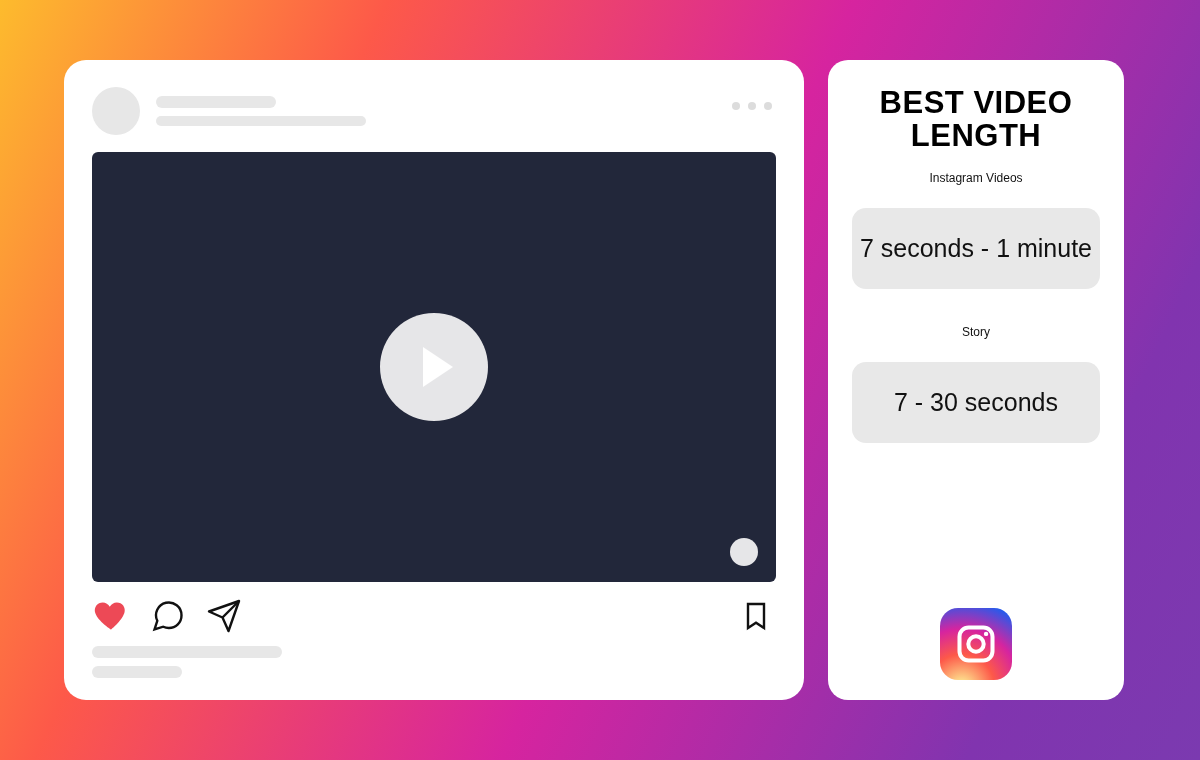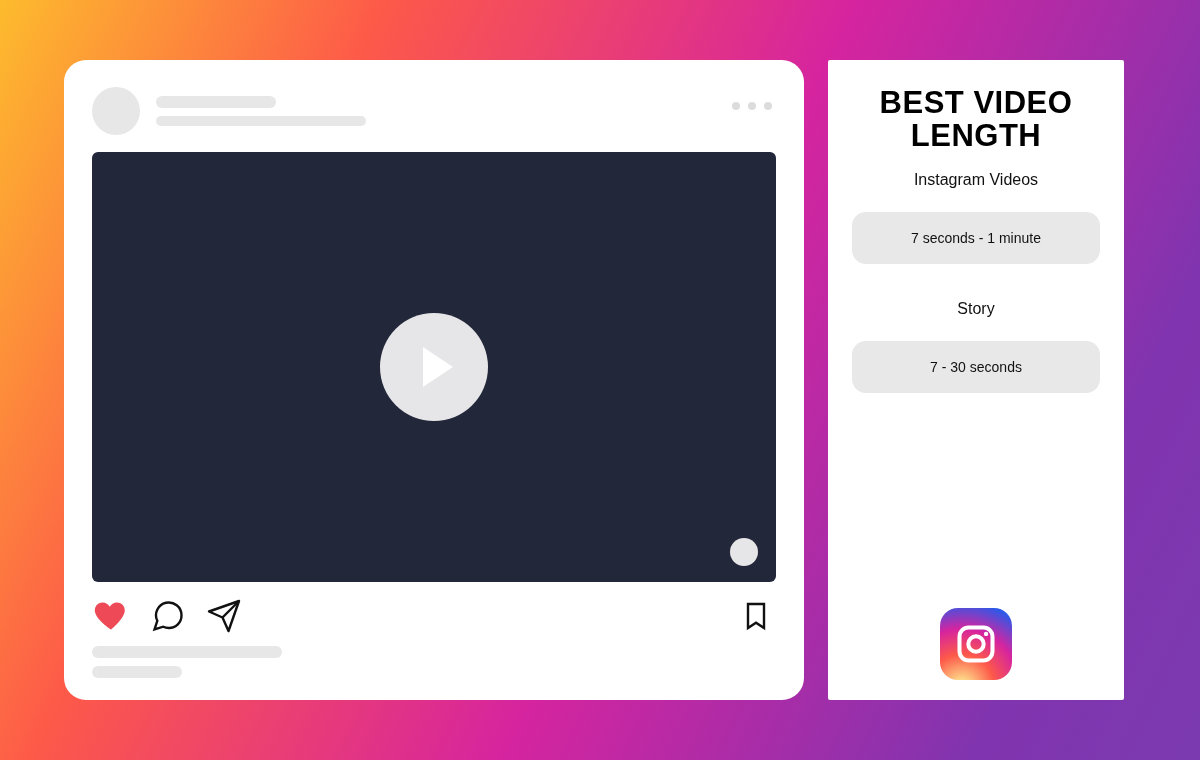--- a/index.html
+++ b/index.html
@@ -92,44 +92,44 @@
   .post-actions svg { display: block; }
   .bookmark { position: absolute; right: 4px; top: 2px; }
 
   .caption-lines { margin-top: 10px; display: flex; flex-direction: column; gap: 8px; }
   .cap1 { width: 190px; height: 12px; }
   .cap2 { width: 90px; height: 12px; }
 
   
   .info-card {
     background: #ffffff;
-    border-radius: 2px;
+    border-radius: 20px;
     width: 296px;
     height: 640px;
     padding: 26px 24px 20px 24px;
     display: flex;
     flex-direction: column;
     align-items: center;
   }
   .info-title {
     font-weight: 900;
     font-size: 31px;
     line-height: 1.08;
     text-align: center;
     letter-spacing: 0.5px;
     color: #000;
   }
 
   .group { width: 100%; margin-top: 18px; text-align: center; }
-  .group-label { font-size: 16px; font-weight: 500; color: #111; margin-bottom: 10px; }
+  .group-label { font-size: 12px; font-weight: 500; color: #111; margin-bottom: 10px; }
   .pill {
     background: #e8e8e8;
     border-radius: 14px;
-    padding: 18px 6px;
-    font-size: 14px;
+    padding: 26px 6px;
+    font-size: 25px;
     font-weight: 500;
     color: #111;
     margin-top: 23px;
   }
 
   .ig-logo {
     margin-top: auto;
     width: 72px; height: 72px;
     border-radius: 18px;
     background: radial-gradient(circle at 30% 110%, #fdf497 0%, #fdf497 2%, #fd5949 35%, #d6249f 62%, #285AEB 92%);

